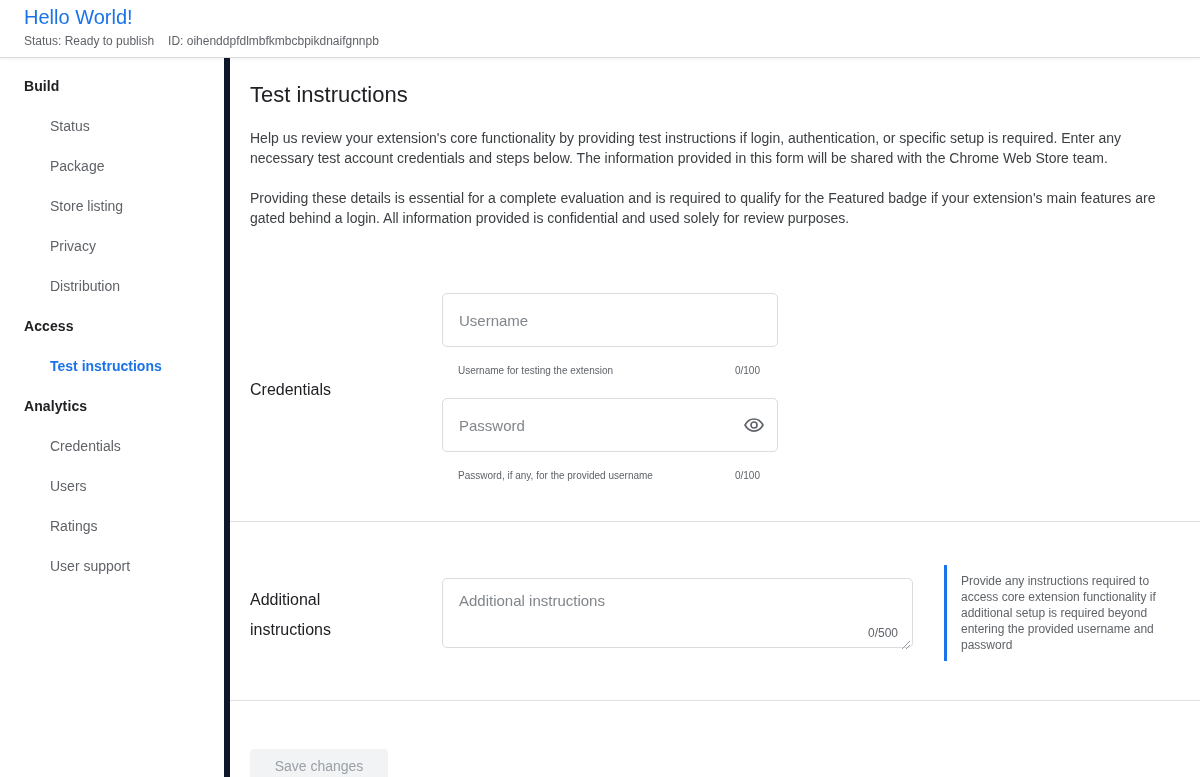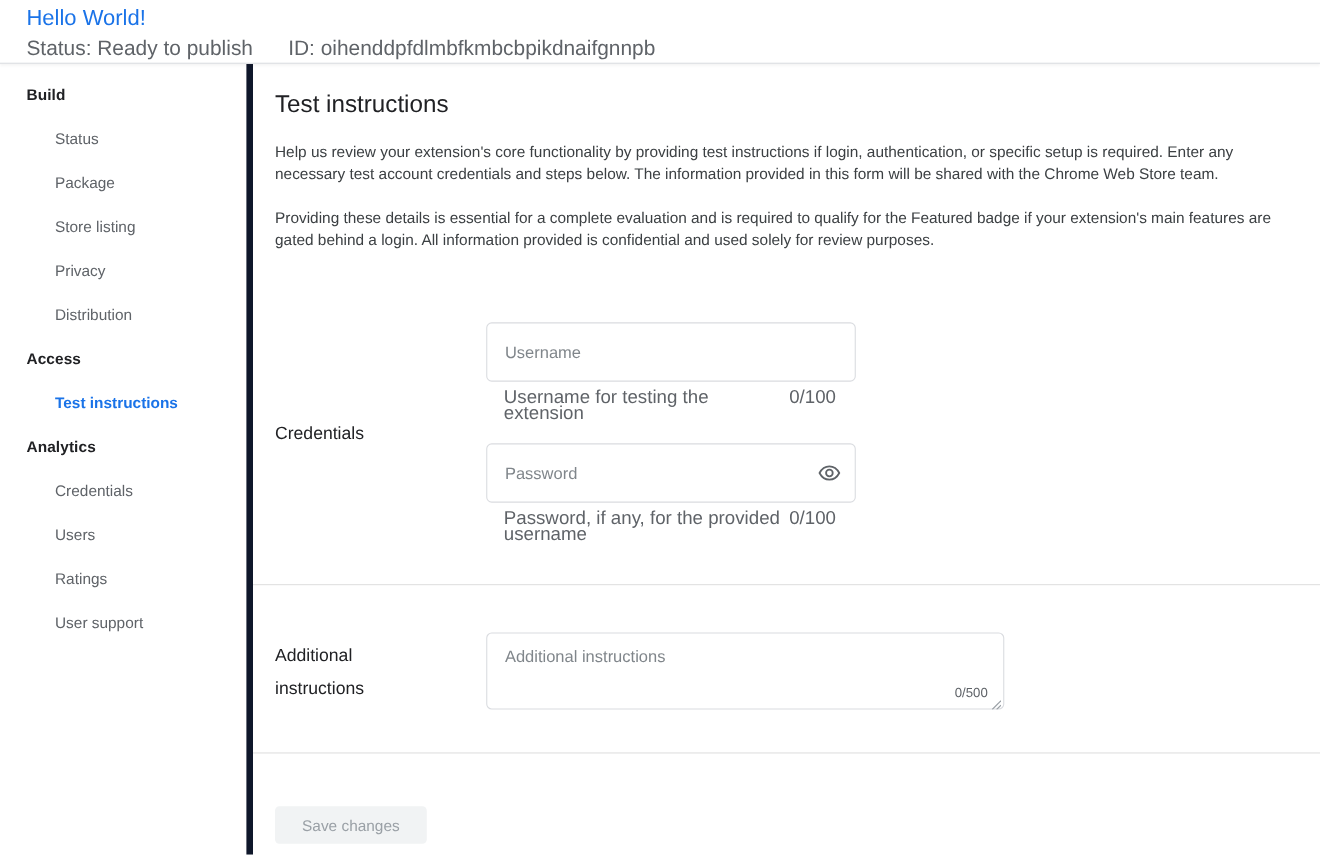--- a/index.html
+++ b/index.html
@@ -22,23 +22,23 @@
     background: #fff;
   }
   .header-title {
     font-size: 20px;
     font-weight: 400;
     color: #1a73e8;
     line-height: 26px;
   }
   .header-meta {
     display: flex;
-    gap: 32px;
+    gap: 14px;
     margin-top: 4px;
-    font-size: 19px;
+    font-size: 12px;
     color: #5f6368;
   }
 
   
   .layout { display: flex; height: 719px; }
 
   
   .sidebar {
     width: 230px;
     flex-shrink: 0;
@@ -116,23 +116,23 @@
     right: 13px; top: 16px;
     width: 22px; height: 22px;
     background: none; border: none; cursor: pointer;
     padding: 0;
   }
 
   .helper-row {
     width: 336px;
     display: flex;
     justify-content: space-between;
-    margin-top: 6px;
+    margin-top: 16px;
     padding: 0 18px 0 16px;
-    font-size: 17px;
+    font-size: 10px;
     color: #5f6368;
     line-height: 15px;
   }
 
   .divider {
     height: 1px;
     background: #e0e0e0;
     margin-left: -20px;
     margin-right: -40px;
   }
@@ -268,20 +268,21 @@
         <textarea placeholder="Additional instructions" style=""></textarea>
         <div class="counter-inside">0/500</div>
         <div class="resize-handle">
           <svg width="10" height="10" viewBox="0 0 10 10">
             <line x1="10" y1="2" x2="2" y2="10" stroke="#9aa0a6" stroke-width="1"></line>
             <line x1="10" y1="6" x2="6" y2="10" stroke="#9aa0a6" stroke-width="1"></line>
           </svg>
         </div>
       </div>
 
+      <aside class="tip-note">Provide any instructions required to access core extension functionality if additional setup is required beyond entering the provided username and password</aside>
     </div>
 
     <div class="divider divider-2"></div>
 
     <div class="save-row">
       <button class="save-btn" disabled="">Save changes</button>
     </div>
   </main>
 </div>
 

